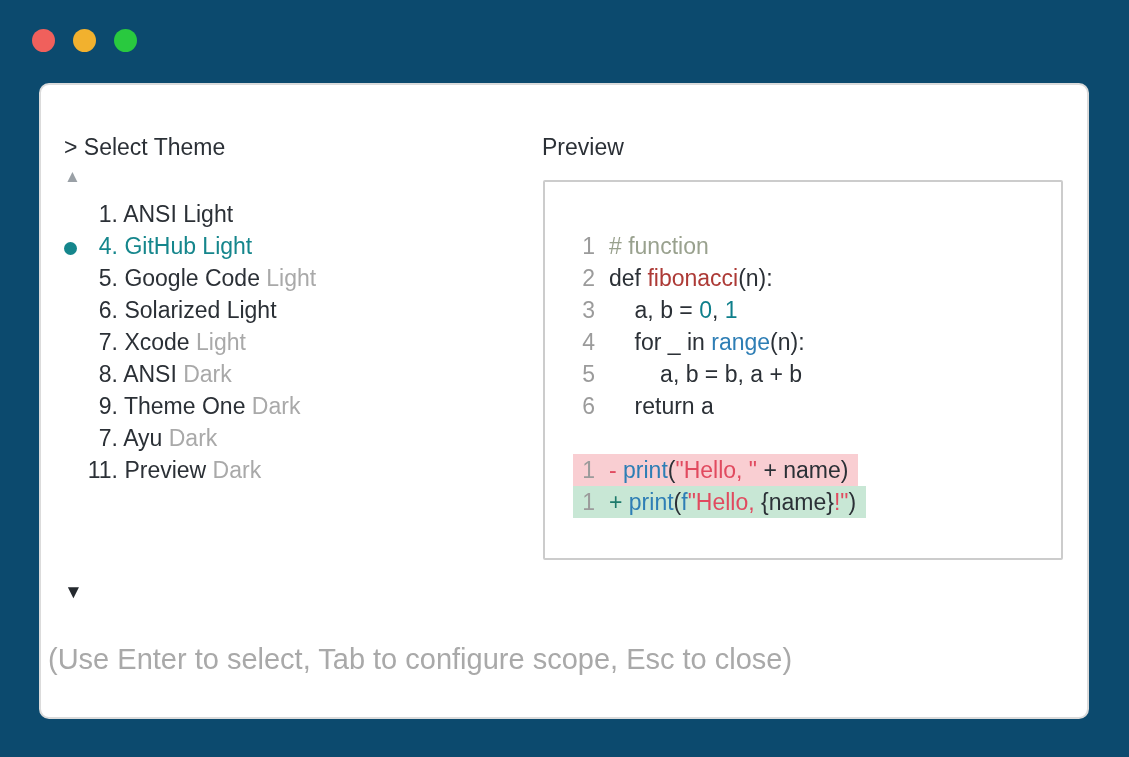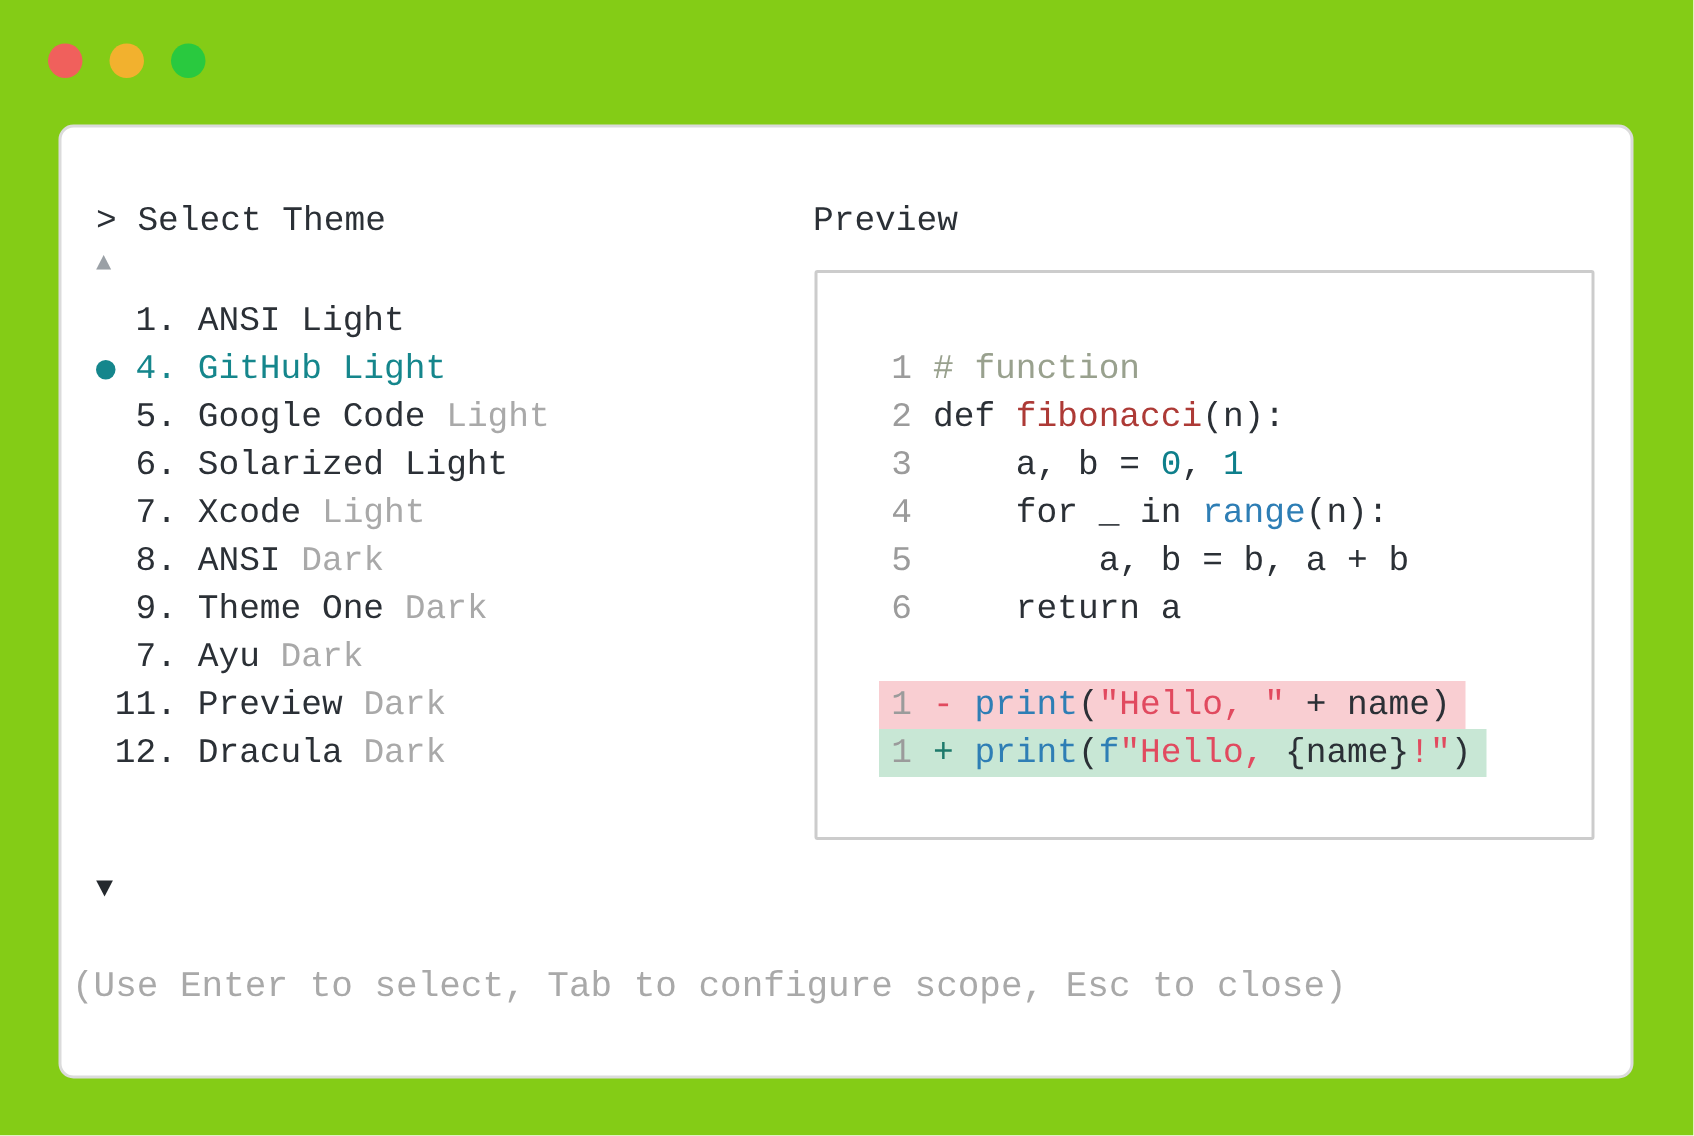--- a/index.html
+++ b/index.html
@@ -1,40 +1,40 @@
 <!DOCTYPE html>
 <html style="--text: #2b3036; --muted: #a9a9a9; --line-number: #9b9b9b; --accent: #15868c; --func: #ad3a36; --builtin: #2e7eb5; --num: #0e7f8b; --string: #e14a5f; --plus: #1d7a6b; --comment: #99a18e; --del-bg: #f9ced2; --add-bg: #c8e7d5; --panel-border: #dbdbdb; --preview-border: #cccccc; --scroll-up: #9aa0a6; --scroll-down: #24292e;"><head>
 <meta charset="utf-8">
 <style>
   html,body{margin:0;padding:0;background:#ffffff;}
-  #app{position:relative;width:1129px;height:757px;background:#84cc16;overflow:hidden;
-       font-family:Liberation Mono, monospace;}
+  #app{position:relative;width:1129px;height:757px;background:#0c4a6e;overflow:hidden;
+       font-family:Liberation Sans, sans-serif;}
   
   .lights{position:absolute;left:32px;top:29px;display:flex;gap:18px;}
   .light{width:23px;height:23px;border-radius:50%;}
   
   .panel{position:absolute;left:39px;top:83px;width:1050px;height:636px;
          border:2px solid var(--panel-border);border-radius:10px;background:#fff;box-sizing:border-box;}
   .mono{font-size:23px;color:var(--text);white-space:pre;}
   .prompt{position:absolute;left:23px;top:50px;line-height:24px;}
   .preview-label{position:absolute;left:501px;top:50px;line-height:24px;text-align:center;}
   .scroll-up{position:absolute;left:23px;top:82px;font-size:17px;color:var(--scroll-up);line-height:20px;}
   .scroll-down{position:absolute;left:23px;top:496px;font-size:19px;color:var(--scroll-down);line-height:22px;}
   .tlist{position:absolute;left:23px;top:113px;}
   .trow{height:32px;line-height:32px;font-size:23px;color:var(--text);white-space:pre;cursor:default;}
   .trow .marker{display:inline-block;width:12px;}
   .trow .num{display:inline-block;width:42px;text-align:right;}
   .trow .dot{display:inline-block;width:13px;height:13px;border-radius:50%;background:var(--accent);vertical-align:-1px;}
   .trow.selected .num,.trow.selected .tname{color:var(--accent);}
   .trow .tmuted{color:var(--muted);}
-  .hint{position:absolute;left:7px;top:560px;font-size:24px;color:var(--muted);line-height:28px;white-space:pre;}
+  .hint{position:absolute;left:7px;top:560px;font-size:29px;color:var(--muted);line-height:28px;white-space:pre;}
   
   .preview{position:absolute;left:502px;top:95px;width:520px;height:380px;box-sizing:border-box;
            border:2px solid var(--preview-border);border-radius:2px;background:#fff;}
-  .code{position:absolute;left:0;top:0;padding:48px 0 0 24px;margin-left:25px;}
+  .code{position:absolute;left:0;top:0;padding:48px 0 0 36px;}
   .crow{height:32px;line-height:32px;font-size:23px;color:var(--text);white-space:pre;}
   .ln{display:inline-block;width:14px;text-align:right;margin-right:14px;color:var(--line-number);}
   .hl{display:inline-block;height:32px;margin-left:-8px;padding:0 10px 0 8px;}
   .hl-del{background:var(--del-bg);}
   .hl-add{background:var(--add-bg);}
   .tok-plain{color:var(--text);}
   .tok-comment{color:var(--comment);}
   .tok-function{color:var(--func);}
   .tok-builtin{color:var(--builtin);}
   .tok-number{color:var(--num);}
@@ -63,21 +63,20 @@
     <div class="tlist">
         <div class="trow"><span class="marker"></span><span class="num">1.</span> <span class="tname">ANSI Light</span></div>
         <div class="trow selected"><span class="marker"><span class="dot"></span></span><span class="num">4.</span> <span class="tname">GitHub Light</span></div>
         <div class="trow"><span class="marker"></span><span class="num">5.</span> <span class="tname">Google Code</span> <span class="tmuted">Light</span></div>
         <div class="trow"><span class="marker"></span><span class="num">6.</span> <span class="tname">Solarized Light</span></div>
         <div class="trow"><span class="marker"></span><span class="num">7.</span> <span class="tname">Xcode</span> <span class="tmuted">Light</span></div>
         <div class="trow"><span class="marker"></span><span class="num">8.</span> <span class="tname">ANSI</span> <span class="tmuted">Dark</span></div>
         <div class="trow"><span class="marker"></span><span class="num">9.</span> <span class="tname">Theme One</span> <span class="tmuted">Dark</span></div>
         <div class="trow"><span class="marker"></span><span class="num">7.</span> <span class="tname">Ayu</span> <span class="tmuted">Dark</span></div>
         <div class="trow"><span class="marker"></span><span class="num">11.</span> <span class="tname">Preview</span> <span class="tmuted">Dark</span></div>
-        <div class="trow"><span class="marker"></span><span class="num">12.</span> <span class="tname">Dracula</span> <span class="tmuted">Dark</span></div>
       </div>
 
     <div class="scroll-down">▼</div>
 
     <div class="hint">(Use Enter to select, Tab to configure scope, Esc to close)</div>
 
     <div class="preview">
       <div class="code">
           <div class="crow"><span class="ln">1</span><span class="tok-comment"># function</span></div>
           <div class="crow"><span class="ln">2</span><span class="tok-plain">def </span><span class="tok-function">fibonacci</span><span class="tok-plain">(n):</span></div>

